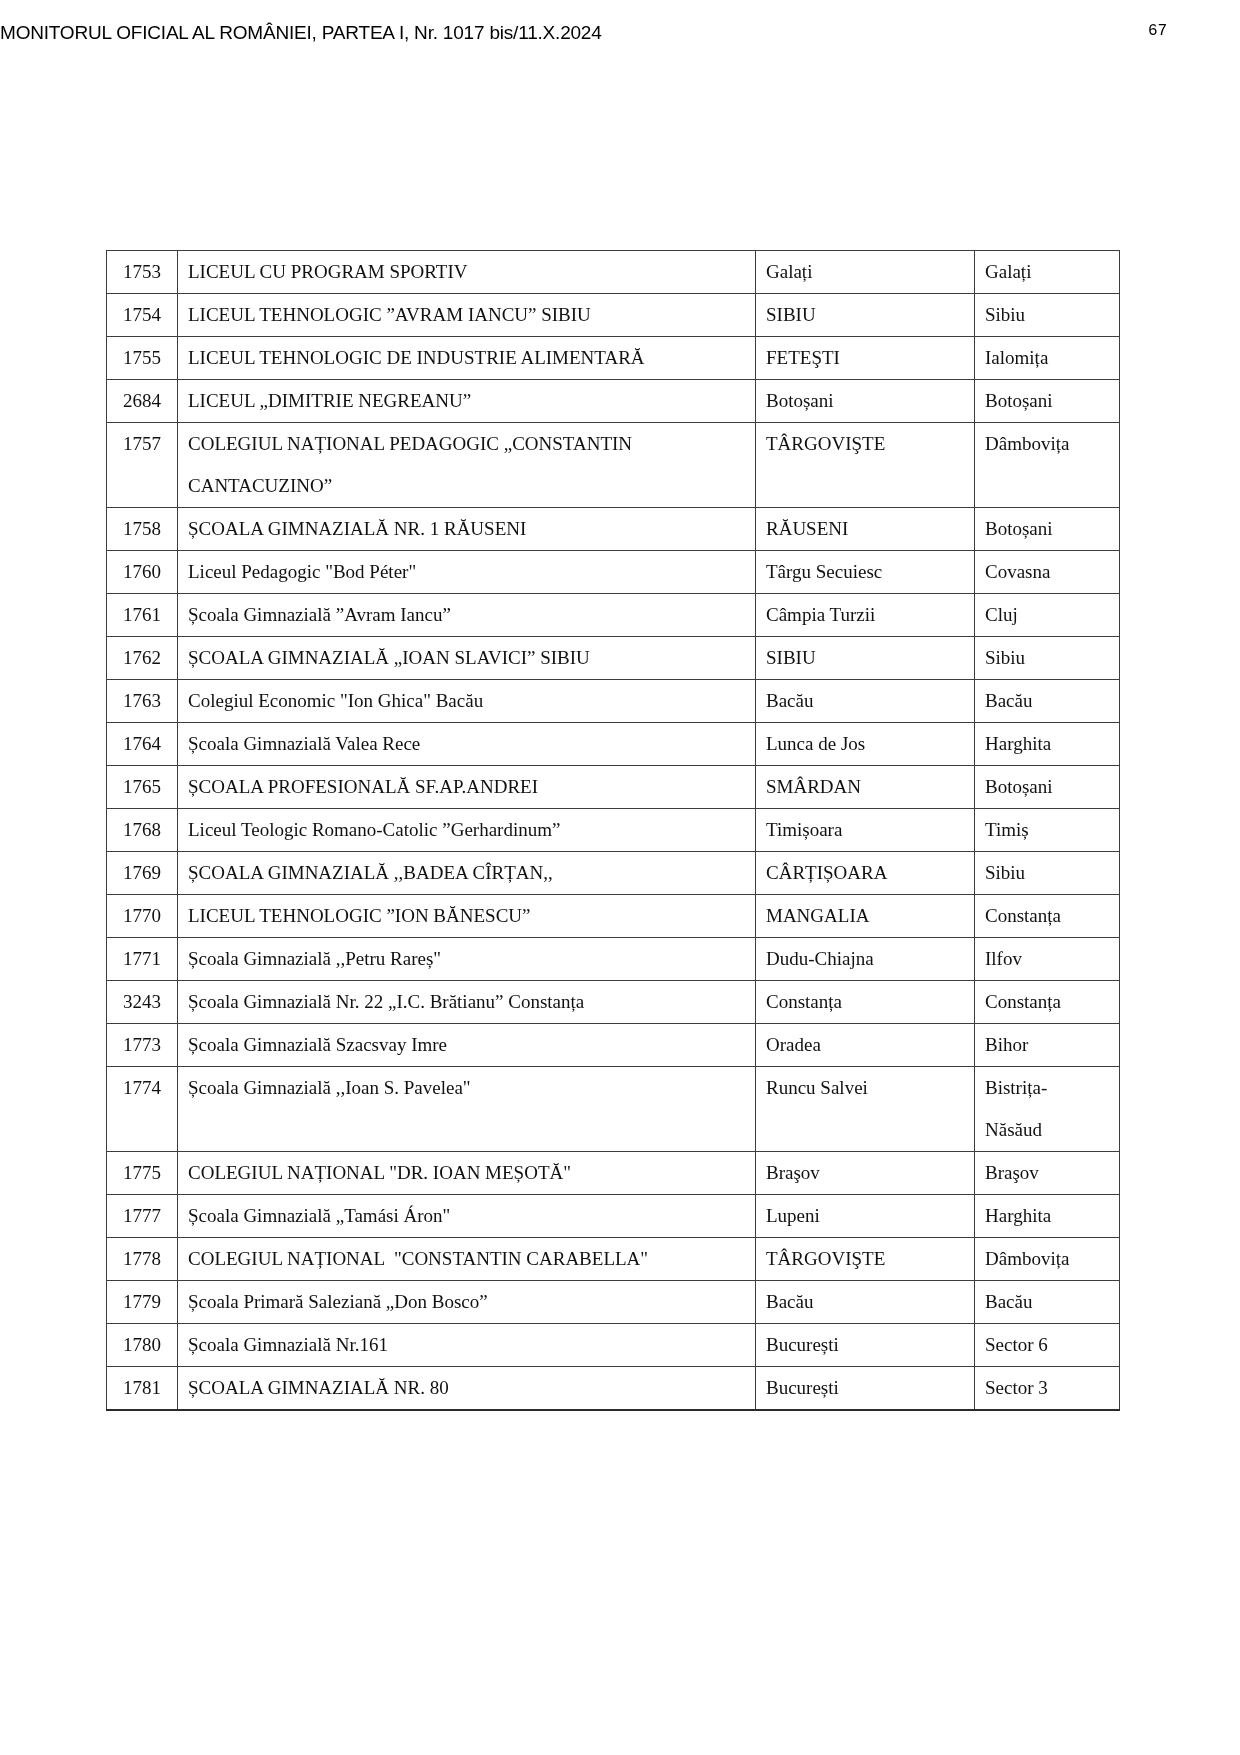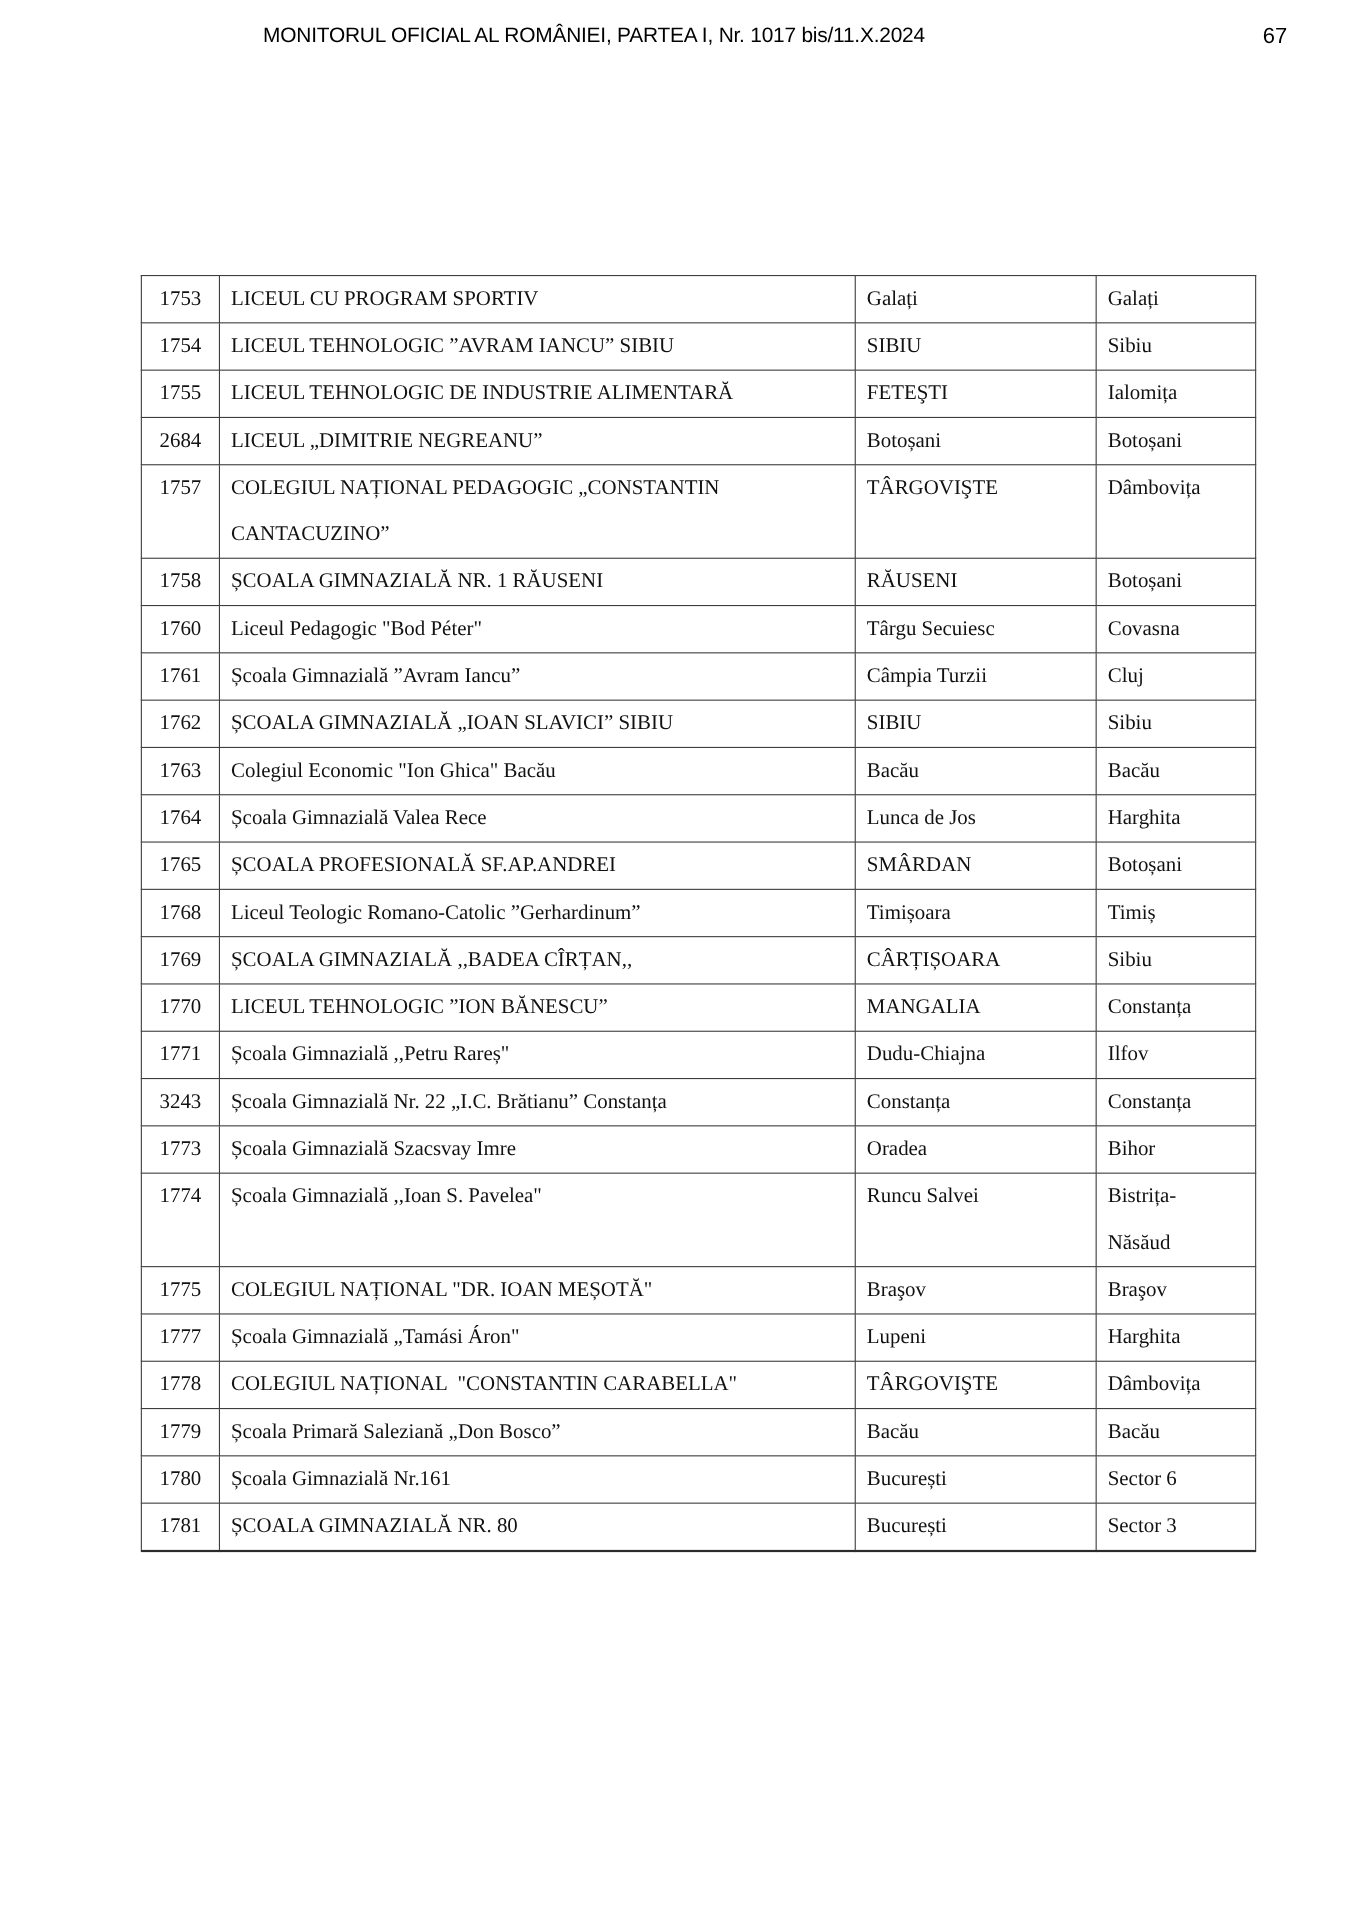--- a/index.html
+++ b/index.html
@@ -16,39 +16,39 @@
     position: relative;
     width: 1240px;
     height: 1755px;
     background: #ffffff;
   }
   .page-header {
     position: absolute;
     top: 22px;
     left: 0;
     width: 1080px;
-    text-align: center;
+    text-align: left;
     font-family: "Liberation Sans", sans-serif;
     font-size: 19px;
     letter-spacing: -0.2px;
     color: #000;
     white-space: nowrap;
   }
   .page-number {
     position: absolute;
     top: 22px;
     left: 1148px;
-    font-family: Liberation Sans, sans-serif;
-    font-size: 20px;
+    font-family: Liberation Mono, monospace;
+    font-size: 16px;
     color: #000;
   }
   .table-wrap {
     position: absolute;
     top: 250px;
-    left: 128px;
+    left: 106px;
     width: 1013px;
   }
   table.school-table {
     border-collapse: collapse;
     table-layout: fixed;
     width: 1013px;
     border: 1px solid #2b2b2b;
     border-bottom: 2px solid #2b2b2b;
   }
   table.school-table col.c-no     { width: 71px;  }

